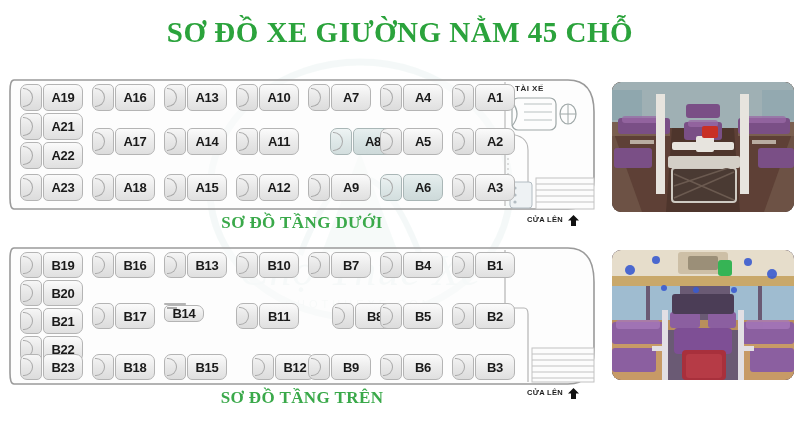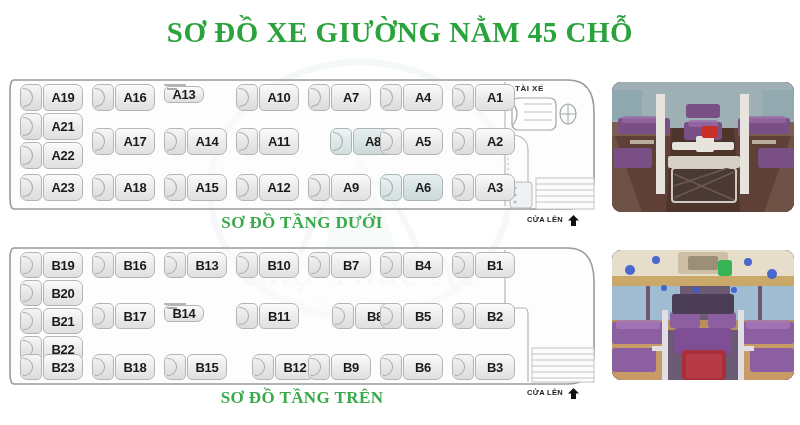--- a/index.html
+++ b/index.html
@@ -250,21 +250,21 @@
       <div class="cushion">A16</div>
     </div>
     <div class="seat" style="left: 84px; top: 50px;">
       <div class="pillow"></div>
       <div class="cushion">A17</div>
     </div>
     <div class="seat" style="left: 84px; top: 96px;">
       <div class="pillow"></div>
       <div class="cushion">A18</div>
     </div>
-    <div class="seat" style="left: 156px; top: 6px; flex-direction: column;">
+    <div class="seat" style="left: 156px; top: 6px;">
       <div class="pillow"></div>
       <div class="cushion">A13</div>
     </div>
     <div class="seat" style="left: 156px; top: 50px;">
       <div class="pillow"></div>
       <div class="cushion">A14</div>
     </div>
     <div class="seat" style="left: 156px; top: 96px;">
       <div class="pillow"></div>
       <div class="cushion">A15</div>

